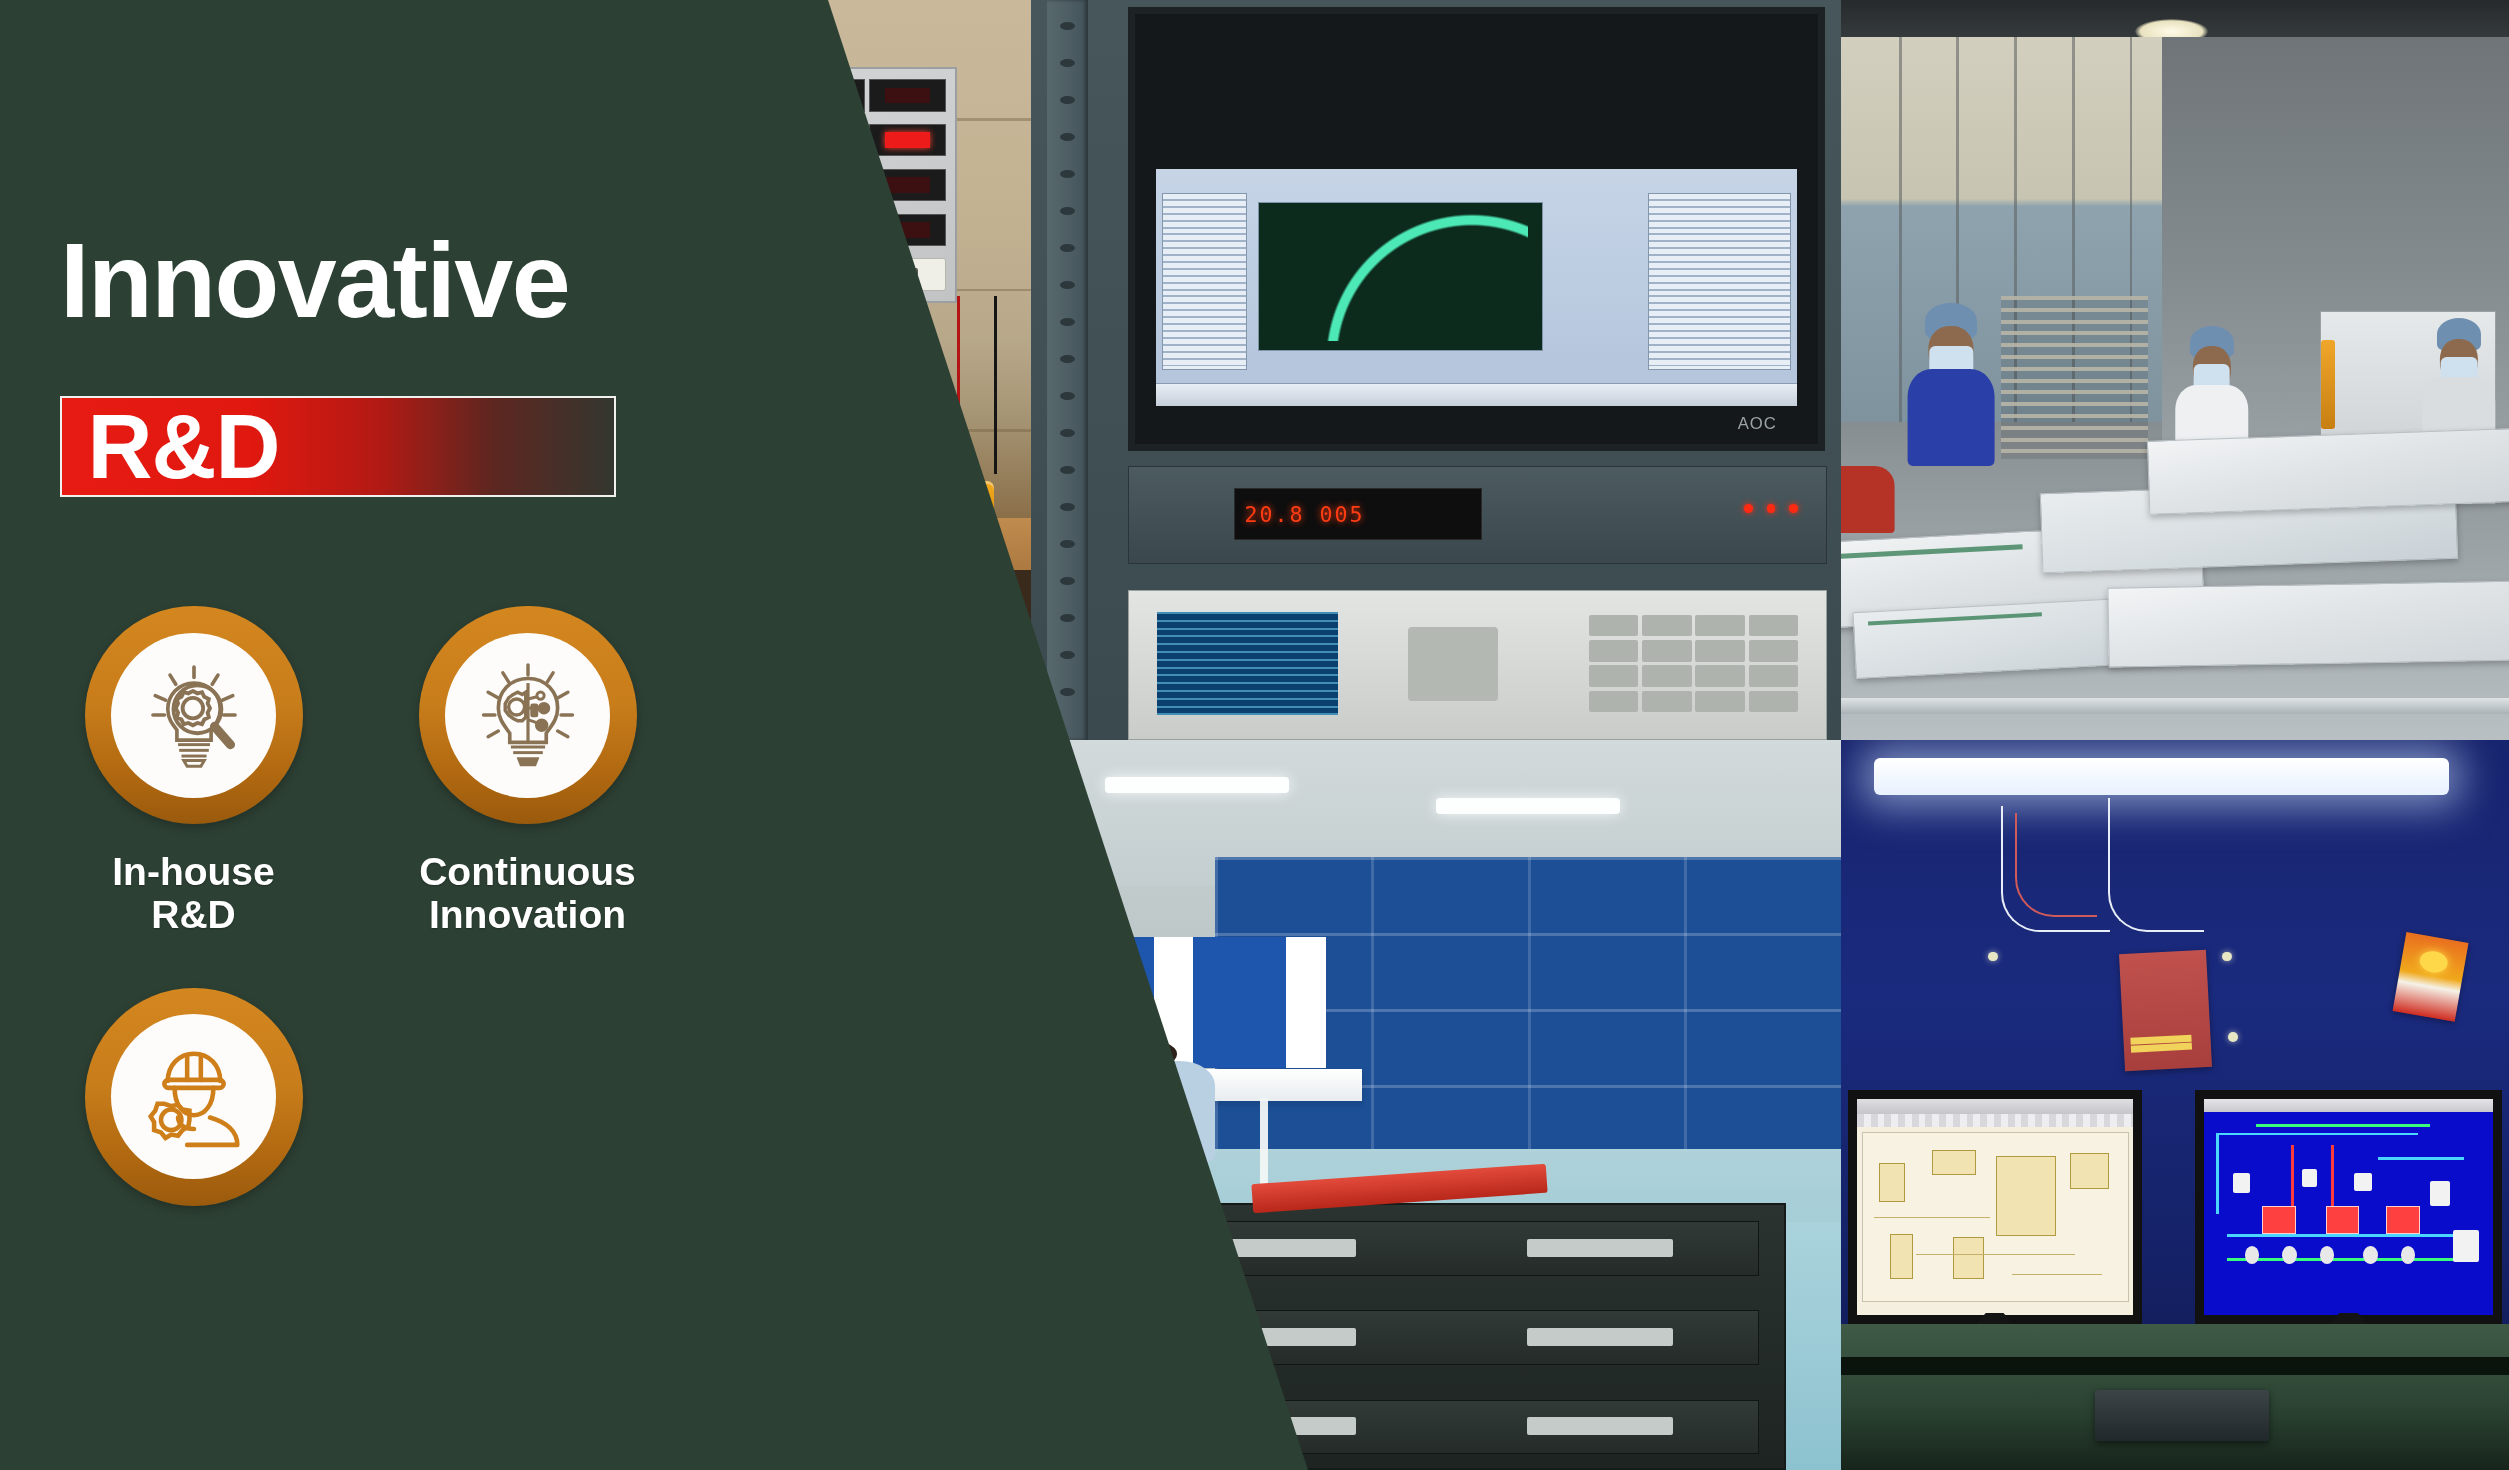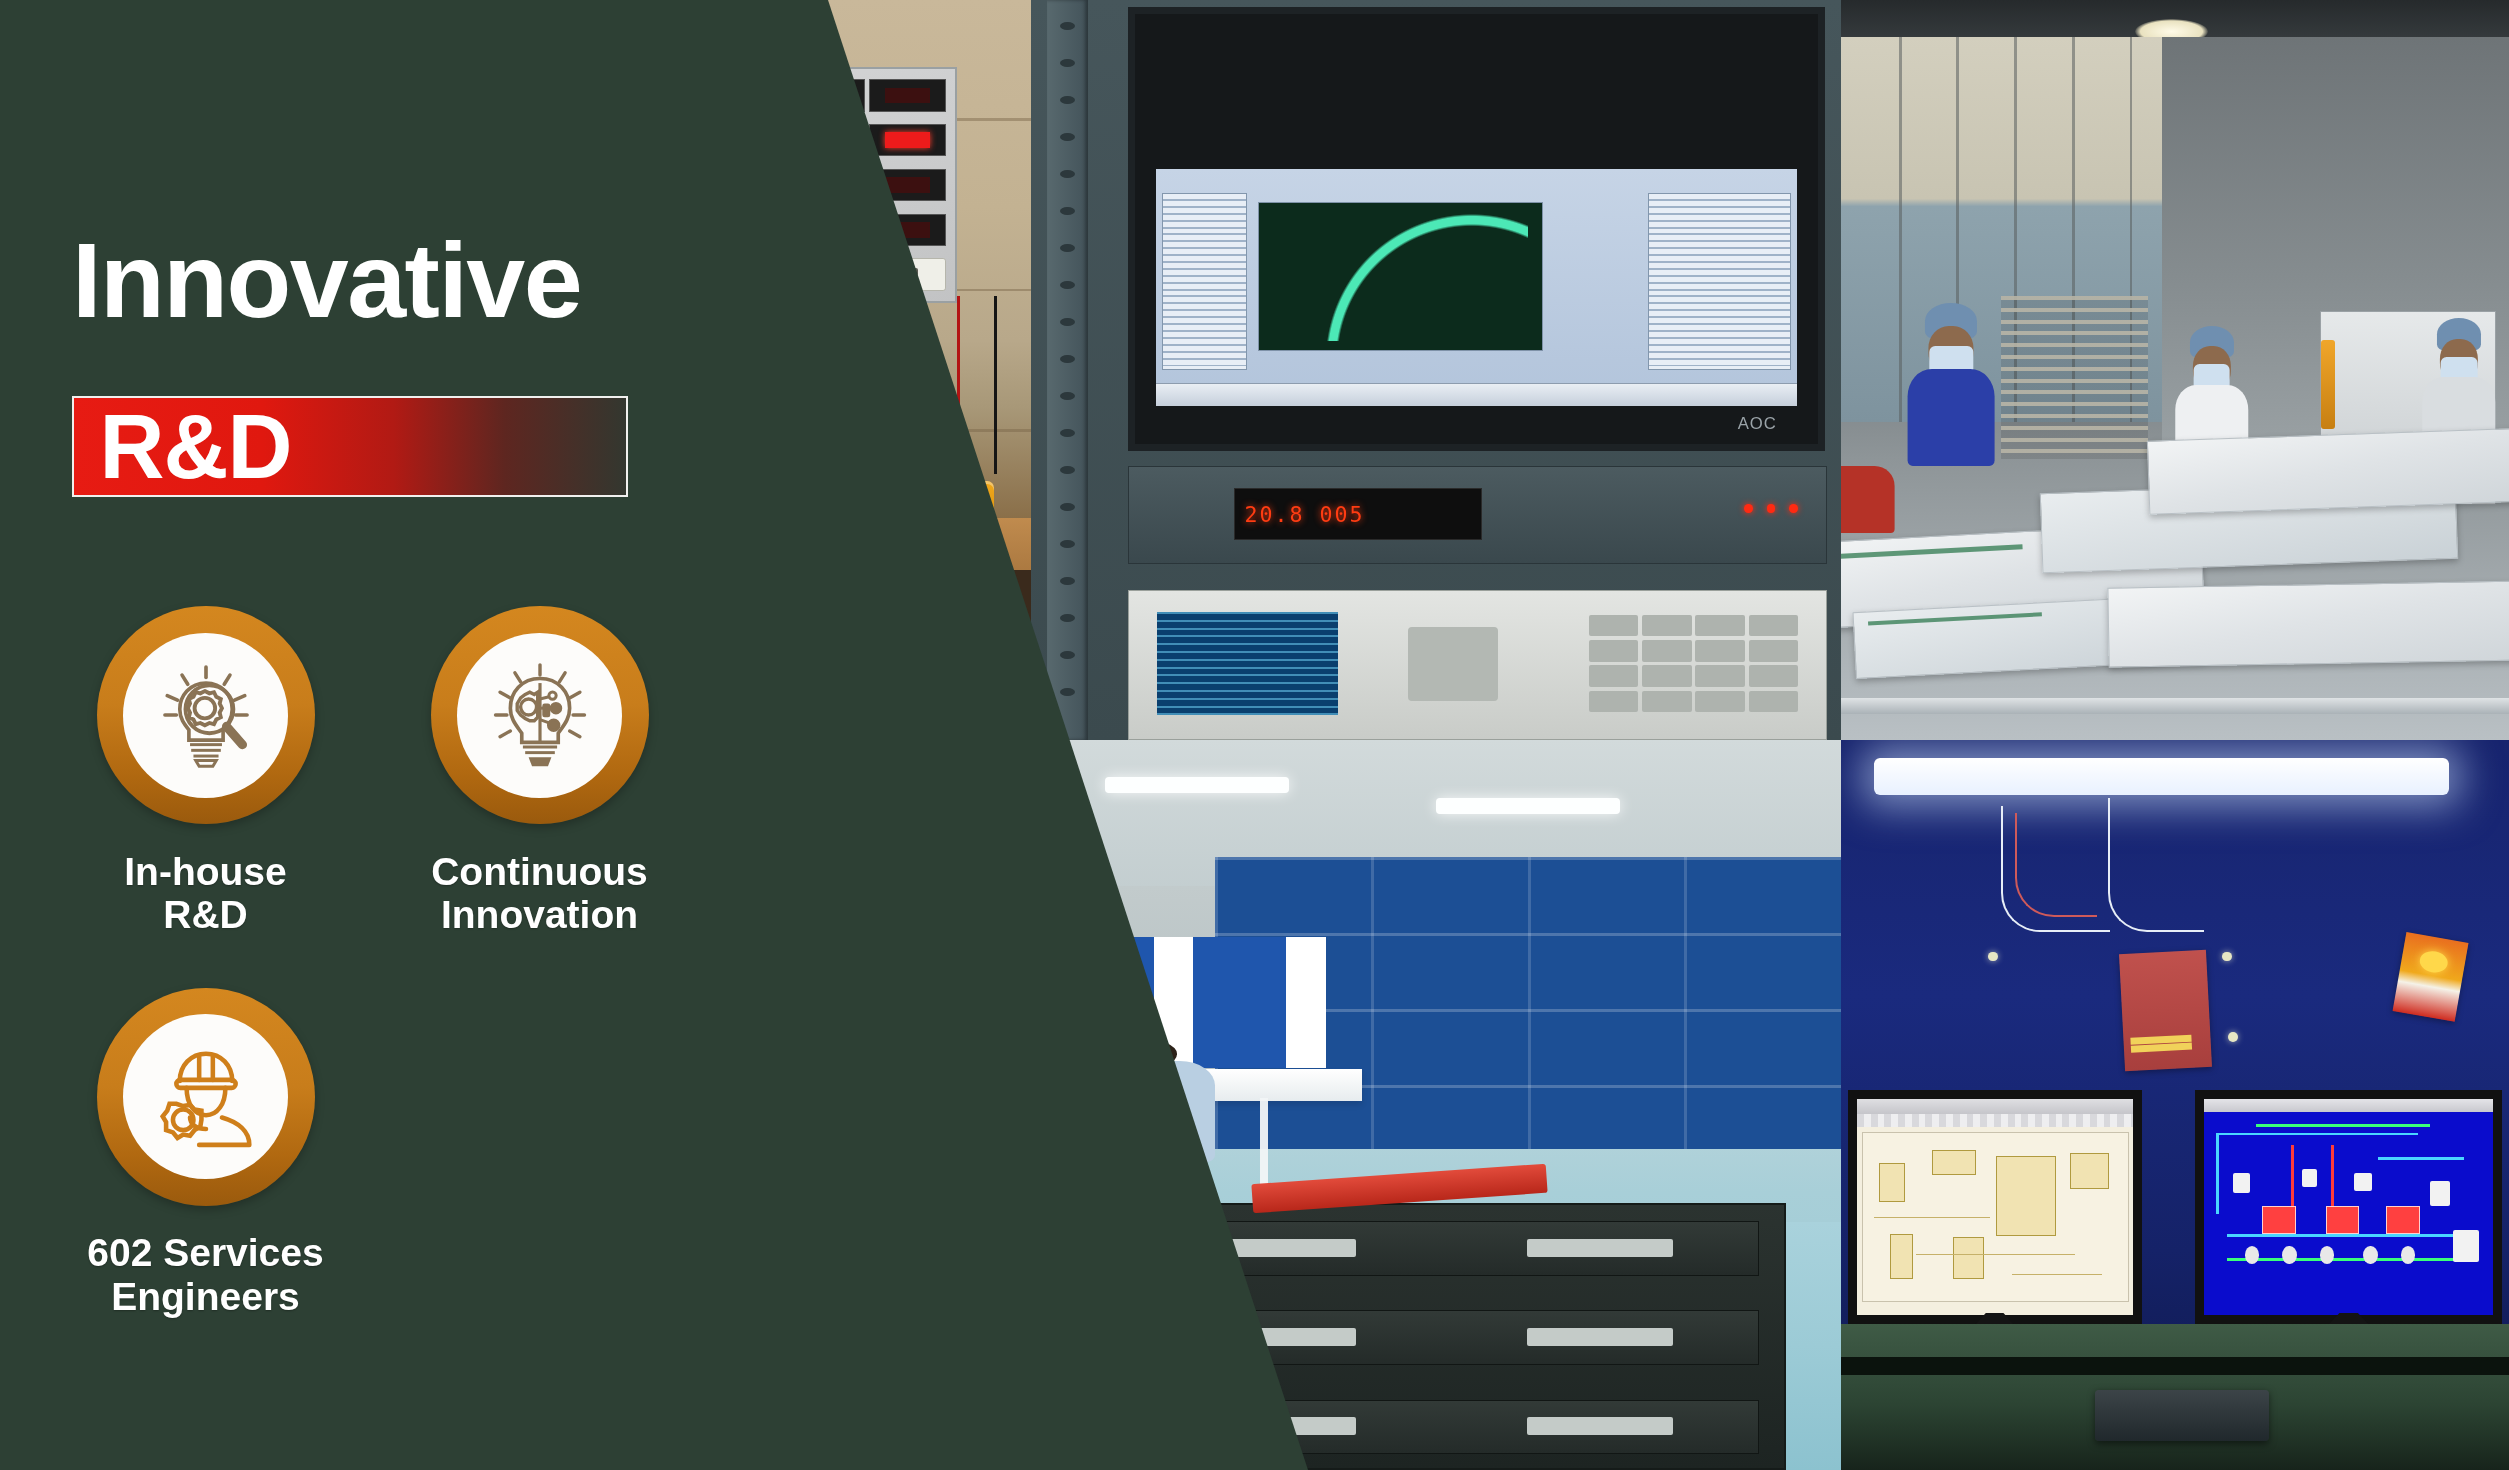--- a/index.html
+++ b/index.html
@@ -496,21 +496,21 @@
 
   
   .green-panel {
     position: absolute; left: 0; top: 0; width: 1372px; height: 1470px;
     background: #2d4034;
     clip-path: polygon(0 0, 828px 0, 1308px 1470px, 0 1470px);
     z-index: 5;
   }
 
   .content {
-    position: absolute; z-index: 6; left: 16px; top: 0;
+    position: absolute; z-index: 6; left: 4px; top: 0;
     width: 765px; height: 1470px;
   }
 
   .headline {
     position: absolute; left: 56px; top: 227px;
     font-size: 106px; line-height: 1; font-weight: 700;
     color: #ffffff; letter-spacing: -1.5px;
   }
 
   .rd-banner {
@@ -1011,20 +1011,18 @@
                 <path d="M64 68 C78 72 88 80 88 92 L44 92"></path>
               </g>
               <g fill="none" stroke="#cf7f1a" stroke-width="4">
                 <path d="M30 58 L36 57 L40 61 L46 62 L46 70 L45 76 L40 79 L36 84 L30 83
                          L25 86 L21 81 L15 79 L15 72 L12 67 L16 62 L18 56 L24 56 Z"></path>
                 <circle cx="30" cy="70" r="9"></circle>
               </g>
             </svg>
           </div>
         </div>
-        <div class="feature-label">602 Services
-Engineers</div>
       </div>
 
     </div>
   </div>
 </div>
 
 
 </body></html>

